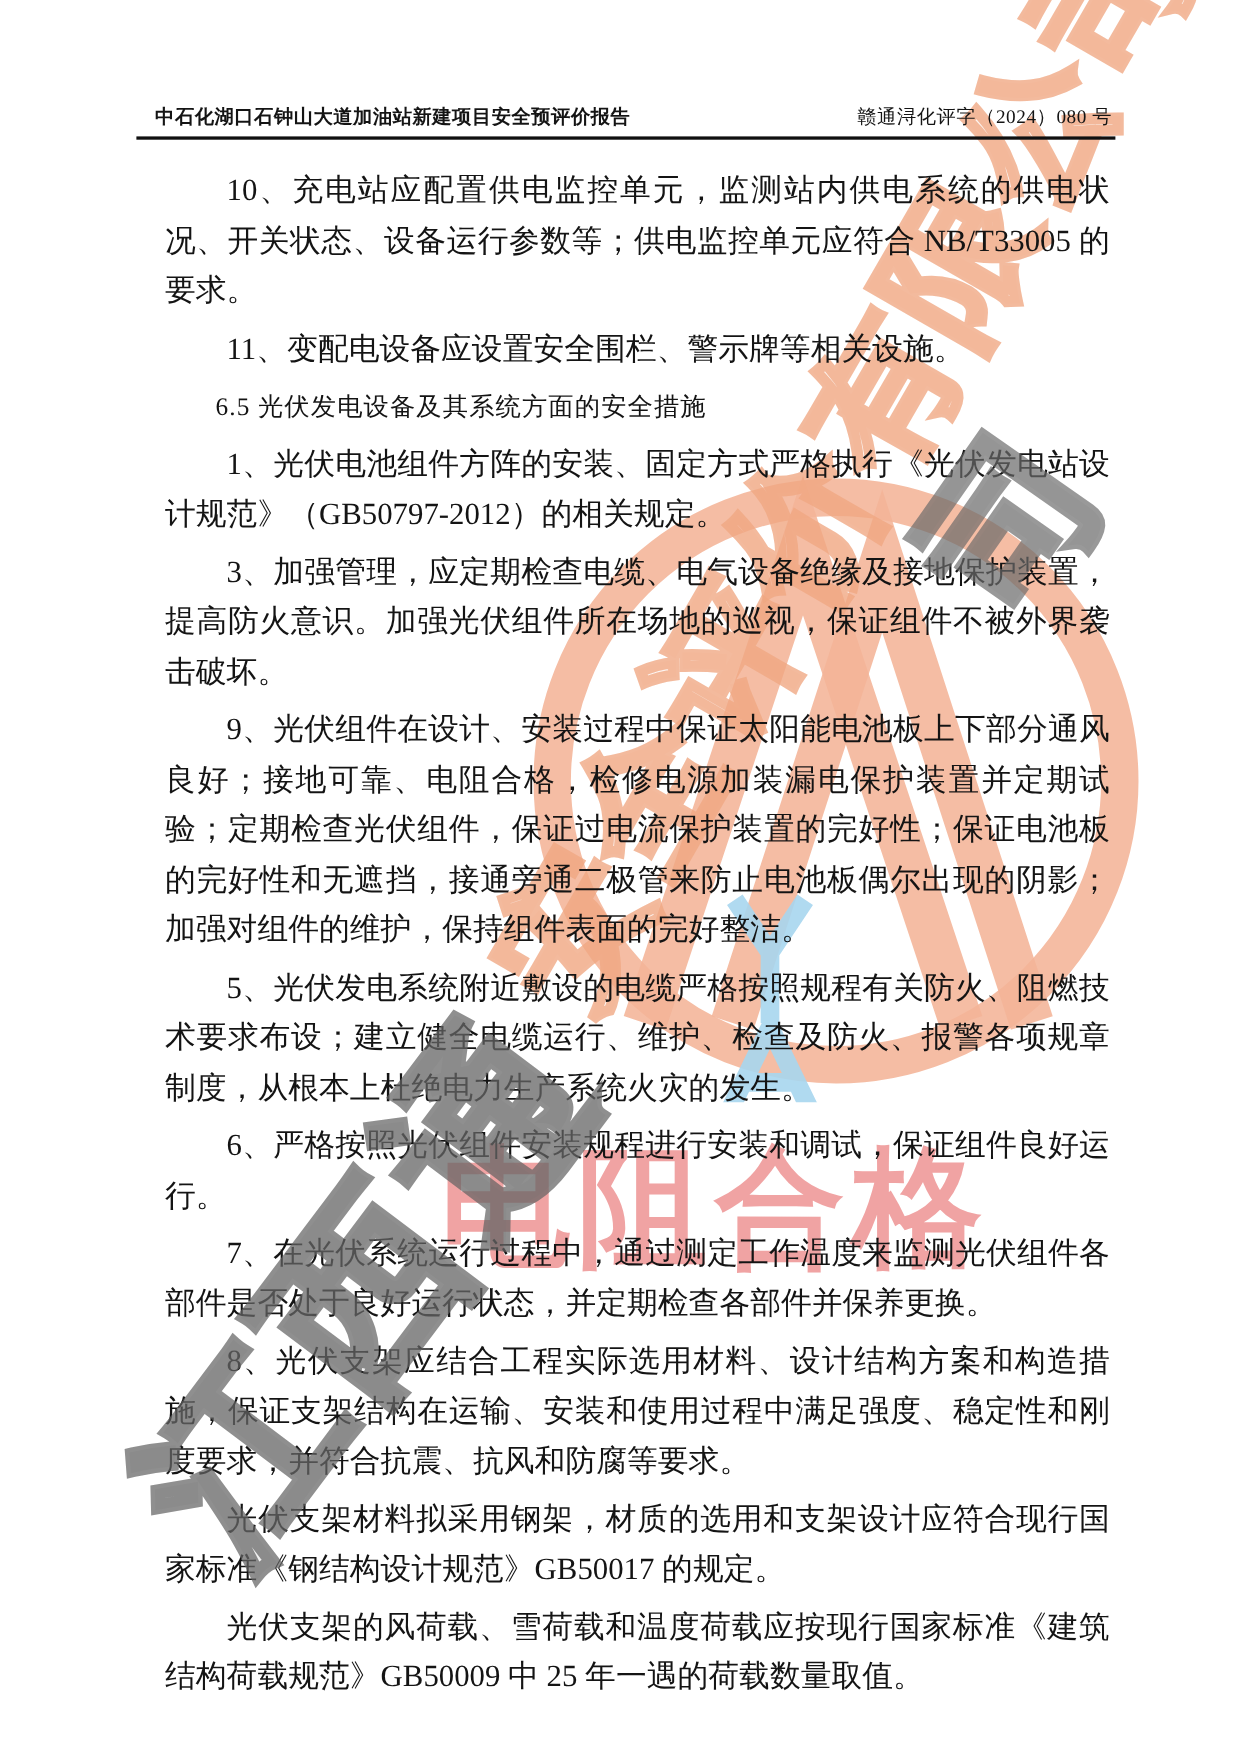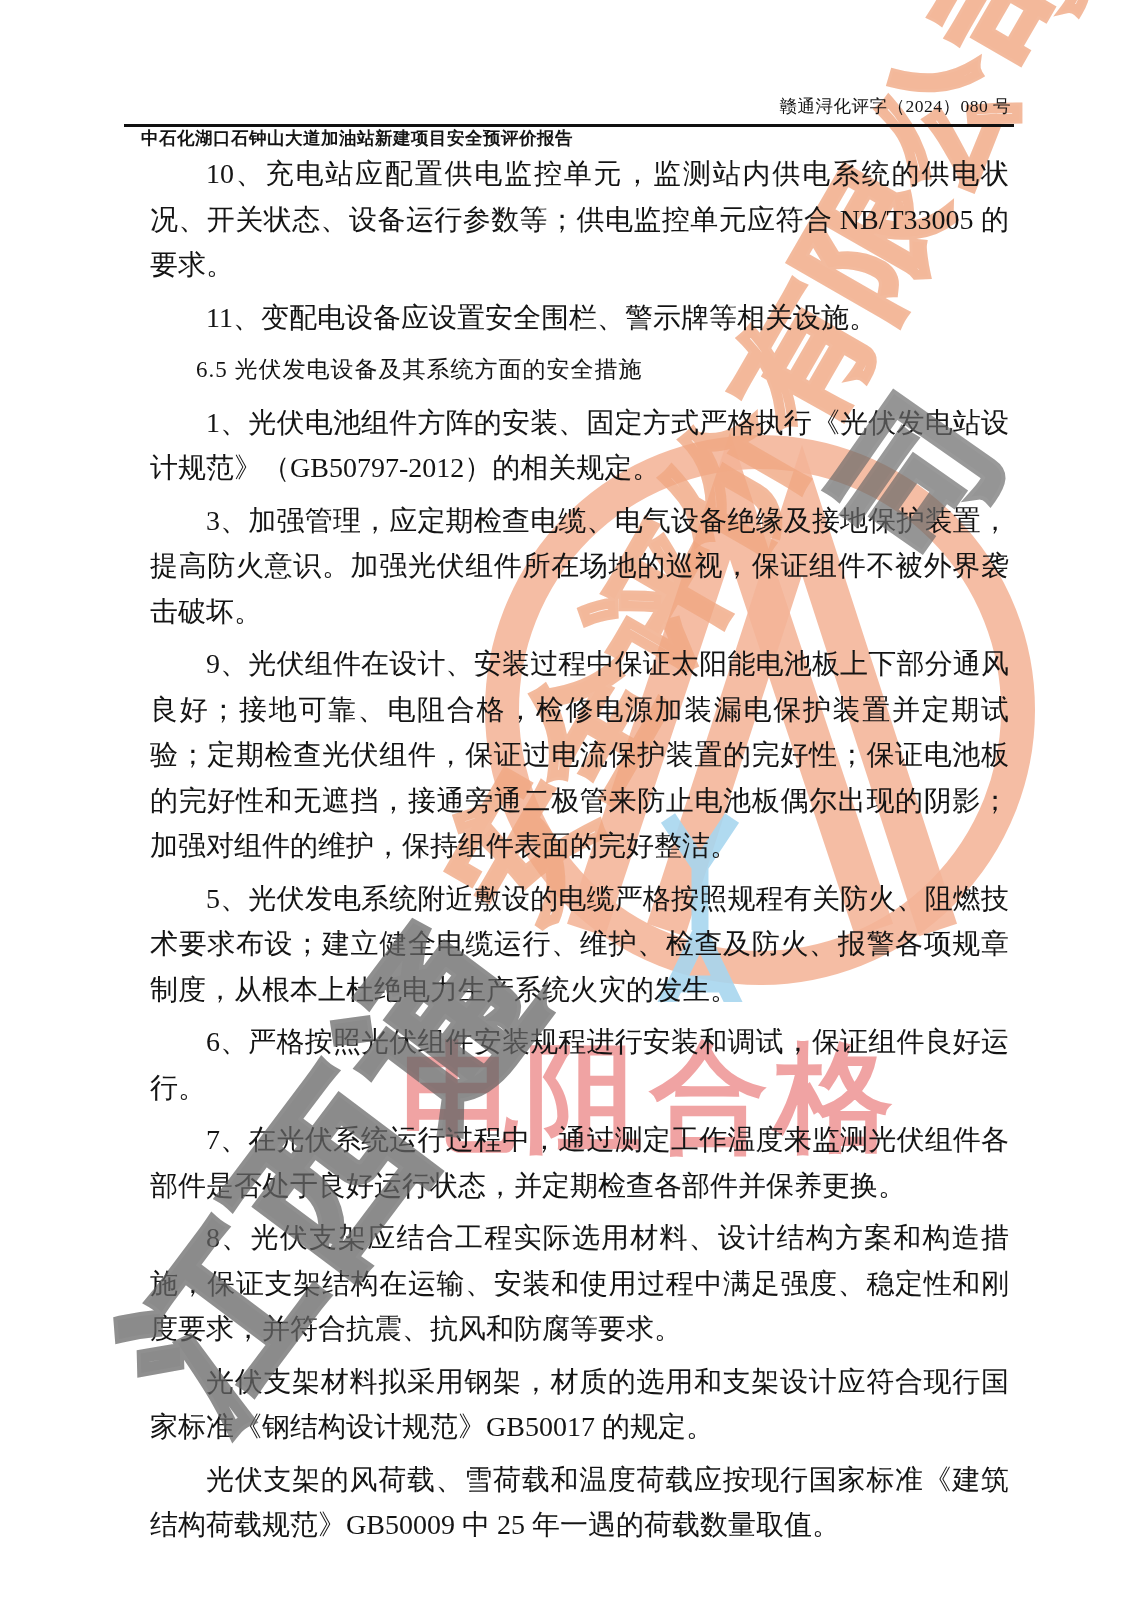--- a/index.html
+++ b/index.html
@@ -10,21 +10,20 @@
     background:#ffffff;
     font-family:"Liberation Serif","DejaVu Serif",serif;
     color:#141414;
     overflow:hidden;
   }
   
   .header-left{
     position:absolute;left:141px;top:94px;
     font-size:17.5px;letter-spacing:.5px;font-weight:bold;
     z-index:4;
-    margin-top:32px;
   }
   .header-right{
     position:absolute;right:120px;top:94px;
     font-size:17.5px;letter-spacing:.5px;font-weight:normal;
     z-index:4;
   }
   .header-rule{
     position:absolute;left:124px;right:117px;top:124px;height:3px;
     background:#101010;z-index:4;
   }

